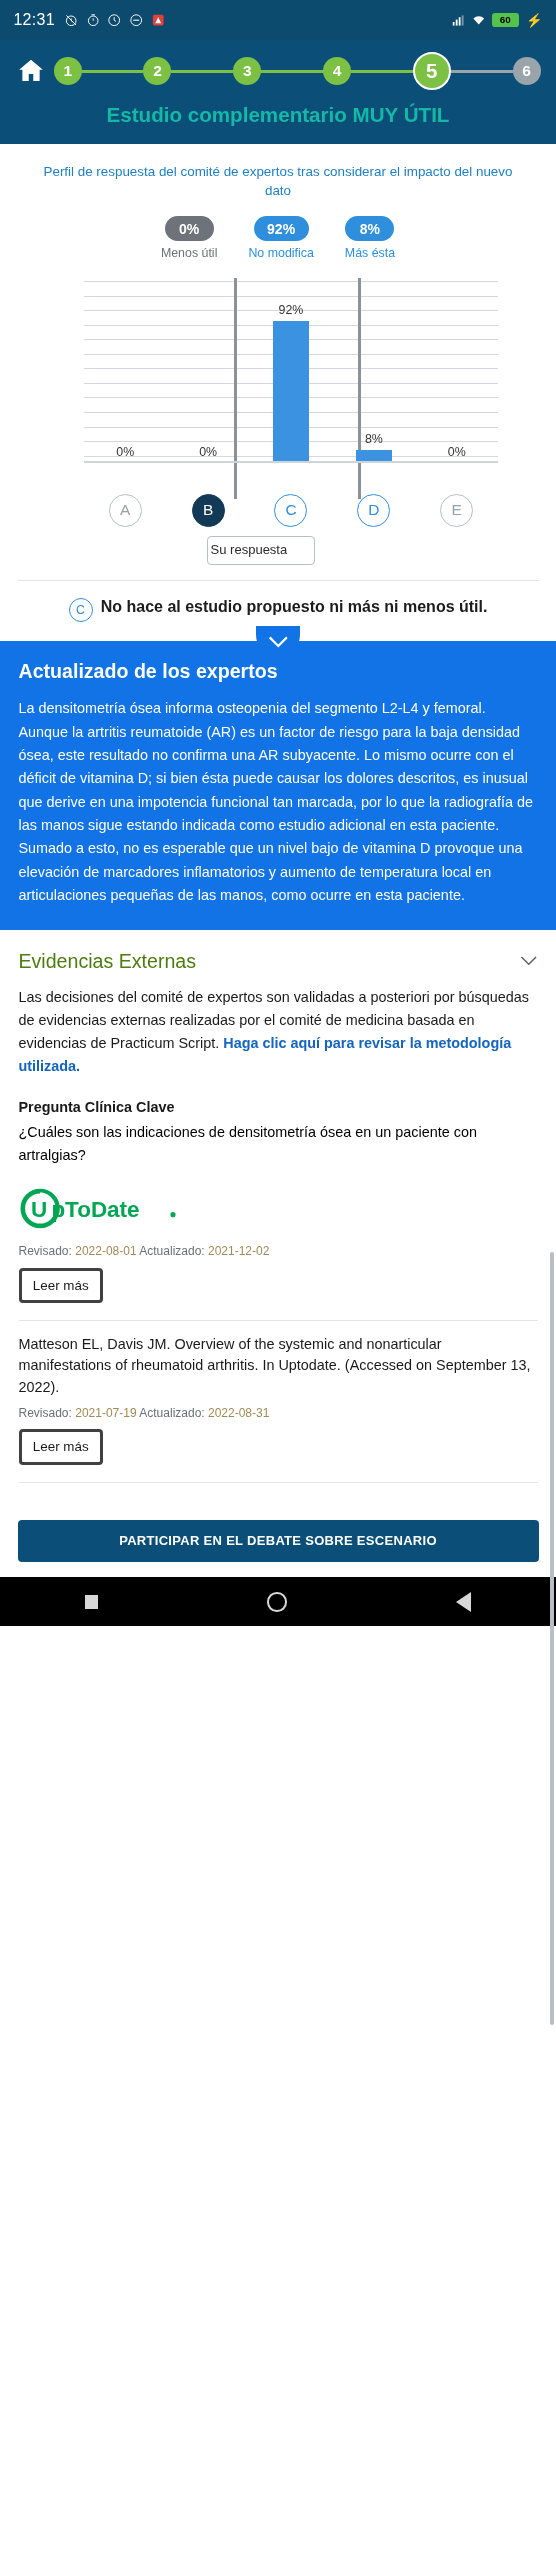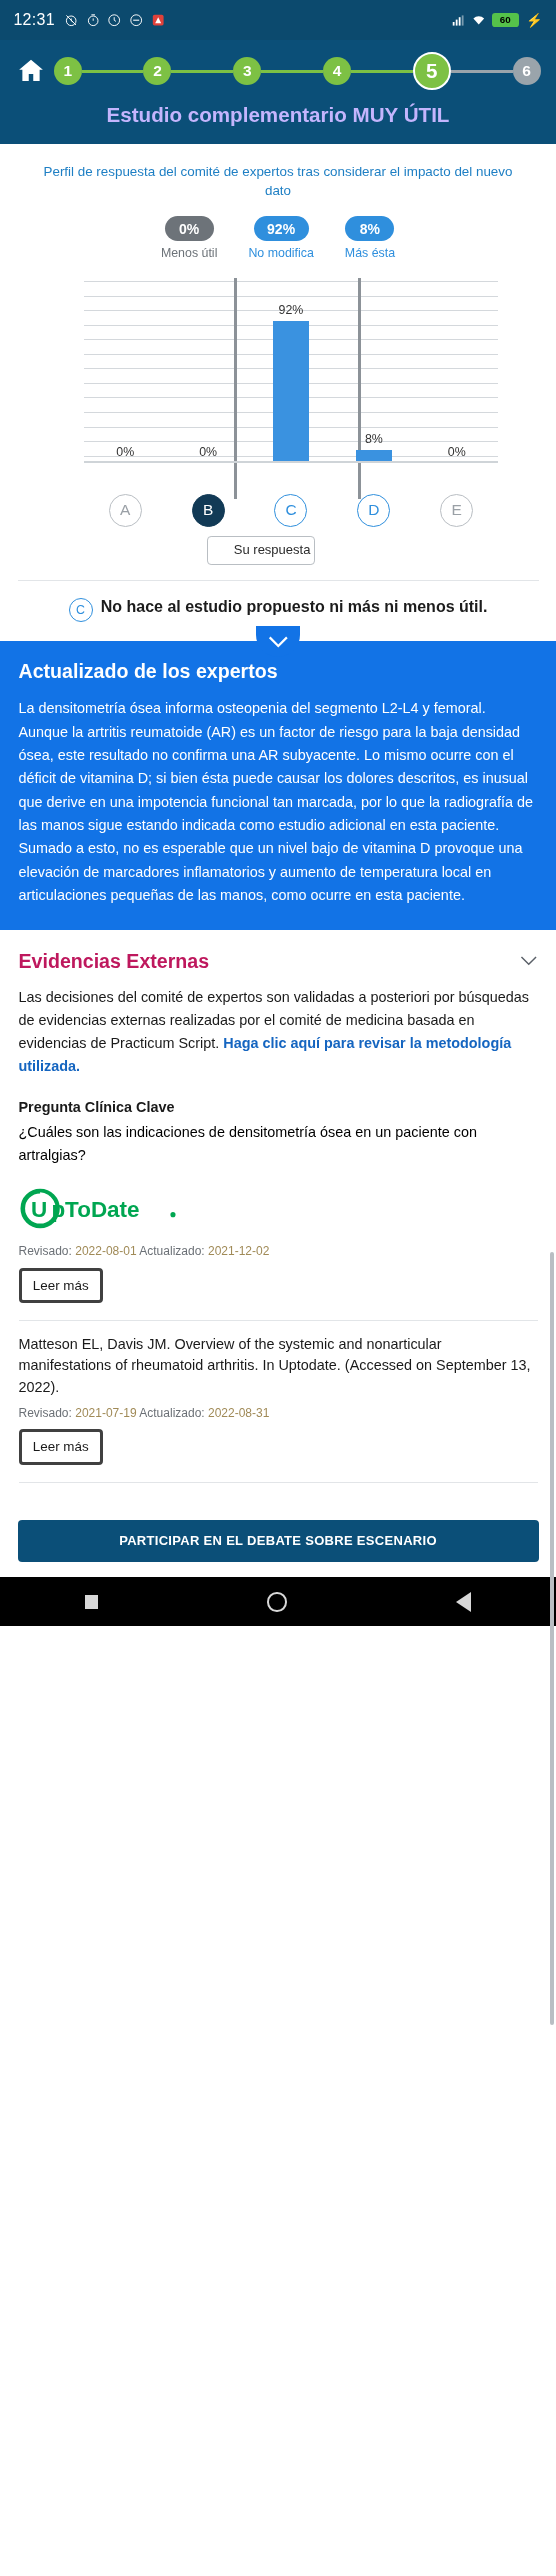--- a/index.html
+++ b/index.html
@@ -64,21 +64,21 @@
   .connector { height: 3.6px; background: #7dc144; flex: 1 1 auto; }
   .connector.grey { background: #9aa4ab; }
 
   .header-sub {
     color: #e6eef3;
     font-size: 14px;
     text-align: center;
     padding: 11.3px 20.6px 0 20.6px;
   }
   .header-title {
-    color: #c4b5fd;
+    color: #14b8a6;
     font-size: 20.6px;
     font-weight: bold;
     text-align: center;
     padding: 7.2px 20.6px 0 20.6px;
   }
 
   
   .chart-section { padding: 14.4px 17.5px 0 17.5px; }
   .chart-caption {
     color: #1e7fc4;
@@ -123,21 +123,21 @@
   .circle.dark { background: #123a56; color: #fff; border-color: #123a56; }
   .circle.sel { border-color: #2f8fdd; color: #2f8fdd; border-width: 1.5px; }
 
   .answer-callout {
     margin: 9.3px auto 0 auto;
     width: 108px;
     border: 1px solid #b9bec3;
     border-radius: 4.1px;
     background: #fff;
     padding: 5.2px 3.1px;
-    text-align: right;
+    text-align: left;
     font-size: 13px;
     color: #2b2b2b;
     line-height: 1.25;
     position: relative;
     left: -17.5px;
   }
   .hr { height: 1px; background: #e2e5e8; margin: 15.5px 17.5px 0 17.5px; }
 
   .answer-line {
     display: flex; align-items: flex-start; justify-content: center;
@@ -158,21 +158,21 @@
     width: 44px; height: 31px; background: #1273e6;
     border-radius: 0 0 24px 24px;
     display: flex; align-items: center; justify-content: center;
   }
   .fund h2 { font-size: 19.6px; font-weight: bold; margin-bottom: 14.4px; }
   .fund p { font-size: 14.4px; line-height: 1.62; }
 
   
   .ev { padding: 19.6px 18.5px 5.2px 18.5px; }
   .ev-head { display: flex; align-items: center; justify-content: space-between; }
-  .ev-head h2 { font-size: 19.6px; font-weight: bold; color: #be185d; }
+  .ev-head h2 { font-size: 19.6px; font-weight: normal; color: #4d7c0f; }
   .ev p { font-size: 14.4px; line-height: 1.6; color: #1a1a1a; margin-top: 13.4px; }
   .ev a { color: #1565c0; font-weight: bold; text-decoration: none; }
   .ev .q-title { font-size: 14.4px; font-weight: bold; margin-top: 20.6px; color: #1a1a1a; }
   .ev .q-text { font-size: 14.4px; margin-top: 6.2px; line-height: 1.6; }
 
   .uptodate {
     margin: 17.5px 0 5.2px 0;
     width: 170px; height: 47px;
     background: #ffffff;
     display: flex; align-items: center;

